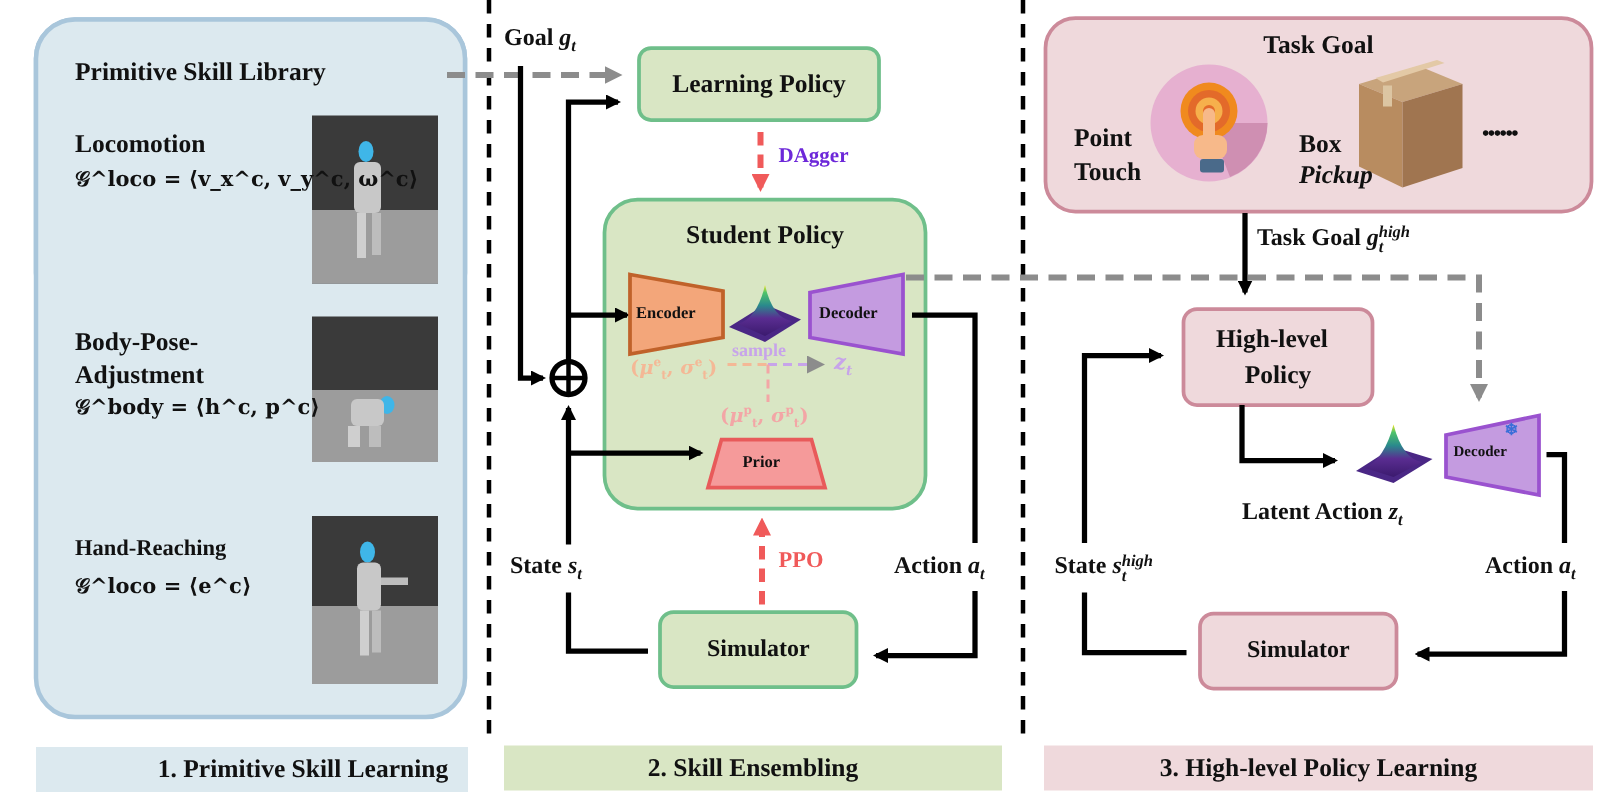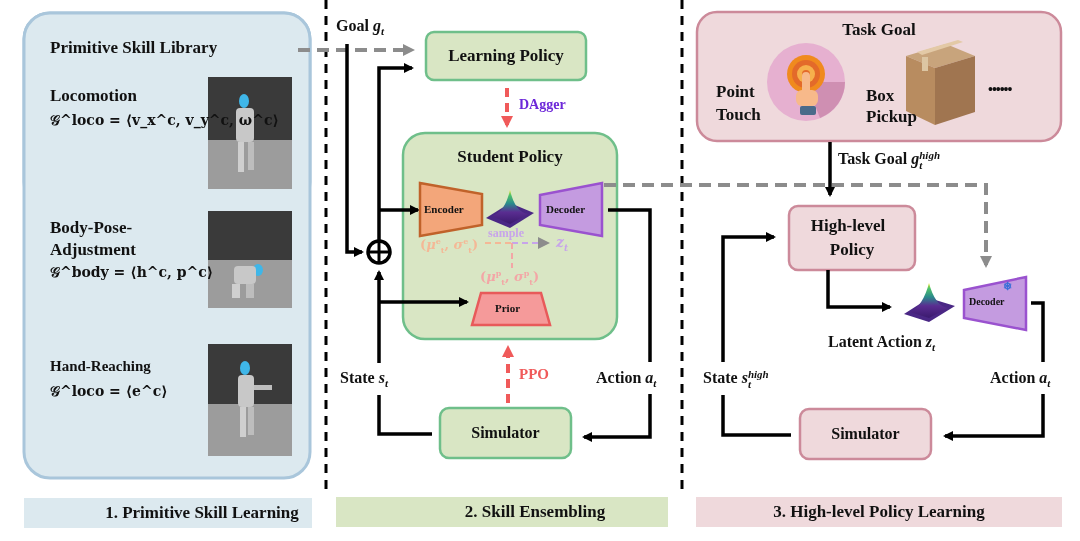--- a/index.html
+++ b/index.html
@@ -200,27 +200,27 @@
 <div class="t" style="left:340px;top:369px;font-size:16px;">
   <span>State</span>
   <span class="it">s</span><sub class="it" style="font-size:11px;">t</sub>
 </div>
 <div class="t" style="left:596px;top:369px;font-size:16px;">
   <span>Action</span>
   <span class="it">a</span><sub class="it" style="font-size:11px;">t</sub>
 </div>
 <div class="t" style="left:440px;top:408px;width:131px;text-align:center;line-height:50px;font-size:16px;">Simulator</div>
 
-<div class="caption" style="left:336px;top:497px;width:332px;margin-left:33px;">2. Skill Ensembling</div>
+<div class="caption" style="left:336px;top:497px;width:332px;">2. Skill Ensembling</div>
 
 <div class="t" style="left:697px;top:20px;width:364px;text-align:center;font-size:17px;">Task Goal</div>
 <div class="t" style="left:716px;top:82px;font-size:17px;">Point</div>
 <div class="t" style="left:716px;top:105px;font-size:17px;">Touch</div>
 <div class="t" style="left:866px;top:86px;font-size:17px;">Box</div>
-<div class="t" style="left:866px;top:107px;font-size:17px;">Pickup</div>
+<div class="t" style="left:866px;top:107px;font-size:17px;font-style:italic;">Pickup</div>
 <div class="t" style="left:988px;top:82px;font-size:14px;letter-spacing:-1px;">••••••</div>
 
 <div class="t" style="left:838px;top:150px;font-size:16px;">
   <span>Task Goal</span>
   <span class="it">g</span><span style="display:inline-block;vertical-align:top;line-height:10px;font-size:11px;" class="it"><span style="display:block;">high</span><span style="display:block;">t</span></span>
 </div>
 
 <div class="t" style="left:789px;top:216px;width:118px;text-align:center;font-size:17px;">High-level</div>
 <div class="t" style="left:789px;top:240px;width:126px;text-align:center;font-size:17px;">Policy</div>
 

